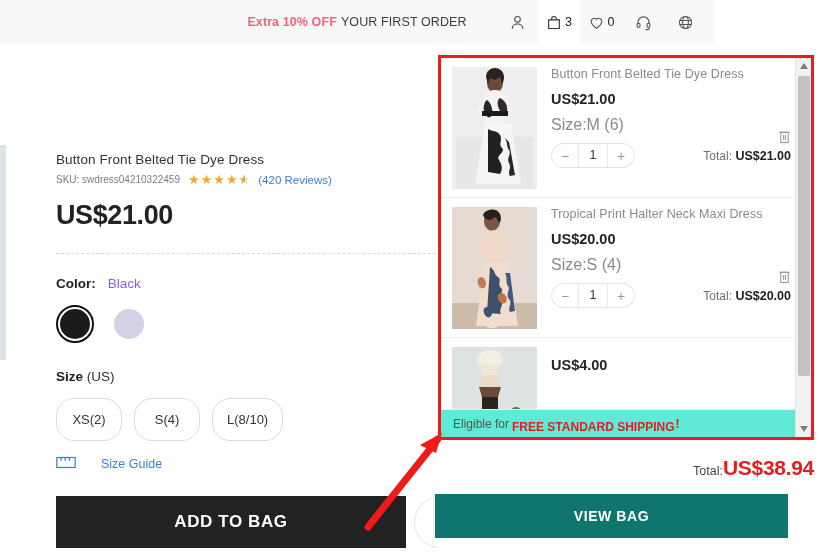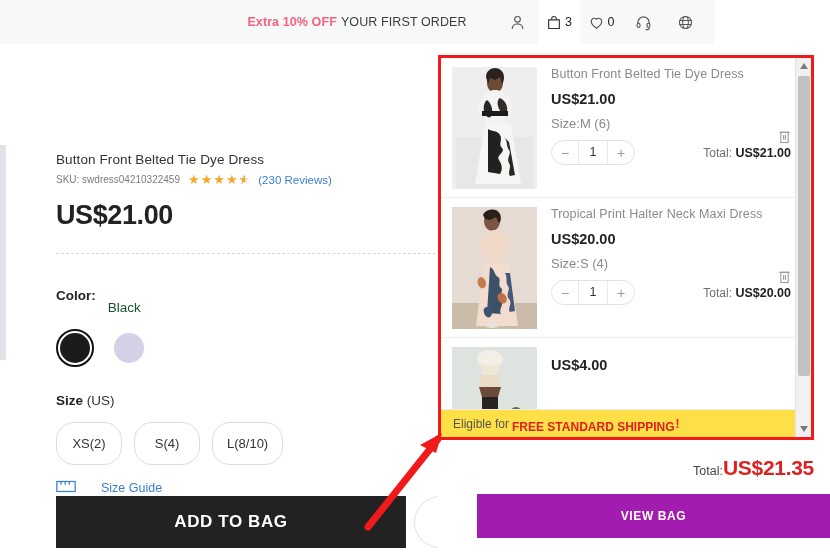--- a/index.html
+++ b/index.html
@@ -63,21 +63,21 @@
   .star.half::before {
     content:"\2605"; position:absolute; left:0; top:0;
     width:52%; overflow:hidden; color:#f5a623;
   }
   .reviews { font-size:11.5px; color:#3b7fd4; }
   .p-price { font-size:27px; font-weight:bold; color:#222; margin-top:14px; letter-spacing:-.4px; }
   .divider { margin-top:22px; border-top:1px dashed #d8d8d8; width:380px; }
 
   .sect-color { margin-top:22px; display:flex; align-items:center; }
   .lbl-b { font-size:13.5px; font-weight:bold; color:#222; }
-  .lbl-n { font-size:13.5px; color:#14532d; margin-left:12px;margin-top:24px; }
+  .lbl-n { font-size:13.5px; color:#8b5cf6; margin-left:12px; }
 
   .swatches { margin-top:14px; display:flex; align-items:center; gap:16px; }
   .sw {
     width:30px; height:30px; border-radius:50%;
   }
   .sw.black { background:#1b1b1b; }
   .sw.lilac { background:#d6d0e6; }
   .sw-wrap { width:38px; height:38px; border-radius:50%;
     display:flex; align-items:center; justify-content:center; }
   .sw-wrap.sel { border:2px solid #111; }
@@ -115,37 +115,37 @@
     position:absolute; inset:0; background:#fff; overflow:hidden;
   }
   .citem {
     position:relative; display:flex; padding:9px 12px 9px 11px;
     border-bottom:1px solid #ededed; height:140px;
   }
   .cthumb { width:85px; height:122px; flex:0 0 85px; overflow:hidden; position:relative; }
   .cinfo { flex:1; padding-left:14px; position:relative; }
   .cname { font-size:12.5px; color:#8a8a8a; letter-spacing:.1px; }
   .cprice { font-size:14.5px; font-weight:bold; color:#222; margin-top:10px; }
-  .csize { font-size:13px; color:#8a8a8a; margin-top:9px; }
+  .csize { font-size:16px; color:#8a8a8a; margin-top:9px; }
   .crow { margin-top:9px; display:flex; align-items:center; justify-content:space-between; padding-right:8px;}
   .stepper {
     display:flex; align-items:center;
     border:1px solid #e2e2e2; border-radius:16px; height:25px; width:84px;
     overflow:hidden; background:#fff;
   }
   .st-btn { width:26px; height:23px; display:flex; align-items:center;
     justify-content:center; font-size:14px; color:#9a9a9a; }
   .st-val { flex:1; text-align:center; font-size:12.5px; color:#333;
     border-left:1px solid #e8e8e8; border-right:1px solid #e8e8e8; line-height:23px; }
   .ctotal { font-size:12px; color:#6f6f6f; }
   .ctotal b { color:#222; font-size:12.5px; }
   .trash { position:absolute; right:8px; top:62px; }
 
   .shipbar {
-    position:absolute; left:0; right:0; bottom:0; height:28px; background:#fde047;
+    position:absolute; left:0; right:0; bottom:0; height:28px; background:#5eead4;
     display:flex; align-items:center; padding-left:12px;
     font-size:12px; color:#555; border-top:1px solid #ededed;
   }
   .shipbar .em { color:#e02020; font-weight:bold; margin:6px 1px 0 3px; }
   .shipbar .bang { color:#e02020; font-weight:bold; }
 
   
   .sbar {
     position:absolute; right:0; top:0; width:16px; bottom:0;
     background:#f1f1f1; border-left:1px solid #e3e3e3;
@@ -158,23 +158,23 @@
   }
 
   
   .cfoot-total {
     position:absolute; right:16px; top:456px;
     display:flex; align-items:baseline;
   }
   .cfoot-total .lbl { font-size:12.5px; color:#444; }
   .cfoot-total .amt { font-size:21px; font-weight:bold; color:#e02020; letter-spacing:-.3px; }
   .viewbag {
-    position:absolute; left:477px; top:494px; width:353px; height:44px;
-    background:#a21caf; color:#fff; border:none;
-    font-size:12px; font-weight:bold; letter-spacing:.6px;
+    position:absolute; left:435px; top:494px; width:353px; height:44px;
+    background:#0f766e; color:#fff; border:none;
+    font-size:14px; font-weight:bold; letter-spacing:.6px;
     display:flex; align-items:center; justify-content:center;
   }
   .cartpanelbg {
     position:absolute; left:438px; top:440px; width:376px; height:116px; background:#fff;
   }
 
   .arrow { position:absolute; left:330px; top:415px; width:150px; height:130px; }
 </style>
 </head>
 <body>
@@ -239,21 +239,21 @@
 
     <div class="p-skurow">
       <span class="p-sku">SKU: swdress04210322459</span>
       <span class="stars">
         <span class="star">★</span>
         <span class="star">★</span>
         <span class="star">★</span>
         <span class="star">★</span>
         <span class="star half">★</span>
       </span>
-      <span class="reviews">(230 Reviews)</span>
+      <span class="reviews">(420 Reviews)</span>
     </div>
 
     <div class="p-price">US$21.00</div>
     <div class="divider"></div>
 
     <div class="sect-color">
       <span class="lbl-b">Color:</span>
       <span class="lbl-n">Black</span>
     </div>
 
@@ -288,21 +288,21 @@
     </div>
   </div>
 
   <button class="addbag">ADD TO BAG</button>
   <div class="wishbtn"></div>
 
   <div class="cartpanelbg"></div>
 
   <div class="cfoot-total">
     <span class="lbl">Total:</span>
-    <span class="amt">US$21.35</span>
+    <span class="amt">US$38.94</span>
   </div>
 
   <button class="viewbag">VIEW BAG</button>
 
   <div class="cartwrap">
     <div class="cartinner">
 
       <div class="citem">
         <div class="cthumb">
           <svg width="85" height="122" viewBox="0 0 85 122">

